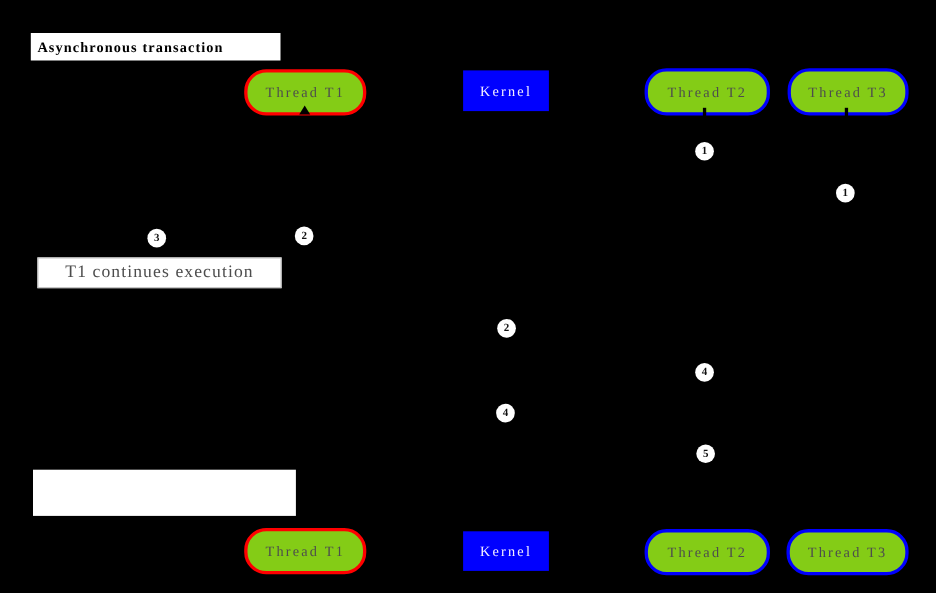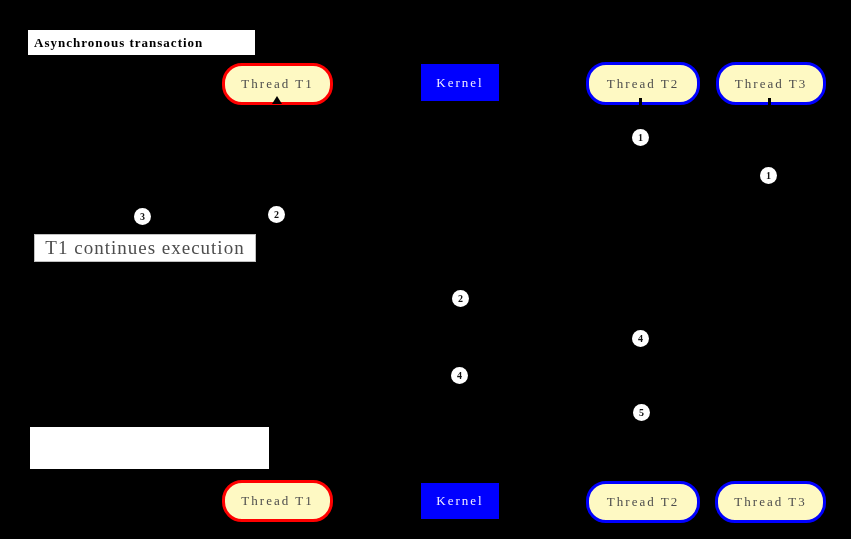--- a/index.html
+++ b/index.html
@@ -35,41 +35,41 @@
     position: absolute;
     box-sizing: border-box;
     display: flex;
     align-items: center;
     justify-content: center;
     font-size: 13px;
     letter-spacing: 2px;
     white-space: nowrap;
   }
   .pbox.white {
-    background: #fef9c3;
+    background: #84cc16;
     color: var(--box-text, #4d4d4d);
     border-radius: 20px;
   }
   .pbox.red-border   { border: 3px solid var(--red-border, #f00); }
   .pbox.blue-border  { border: 3px solid var(--blue, #00f); text-align: center; }
   .pbox.blue-fill {
     background: var(--blue, #00f);
     color: var(--kernel-text, #fff);
   }
   .note {
     position: absolute;
     left: 34px; top: 234px;
     width: 222px; height: 28px;
     background: #fff;
     border: 1px solid var(--note-border, #c0c0c0);
     box-sizing: border-box;
     display: flex;
     align-items: center;
     justify-content: center;
-    font-size: 19px;
+    font-size: 16px;
     letter-spacing: 1px;
     color: var(--box-text, #4d4d4d);
     white-space: nowrap;
   }
   .empty-note {
     position: absolute;
     left: 30px; top: 427px;
     width: 239px; height: 42px;
     background: #fff;
   }

